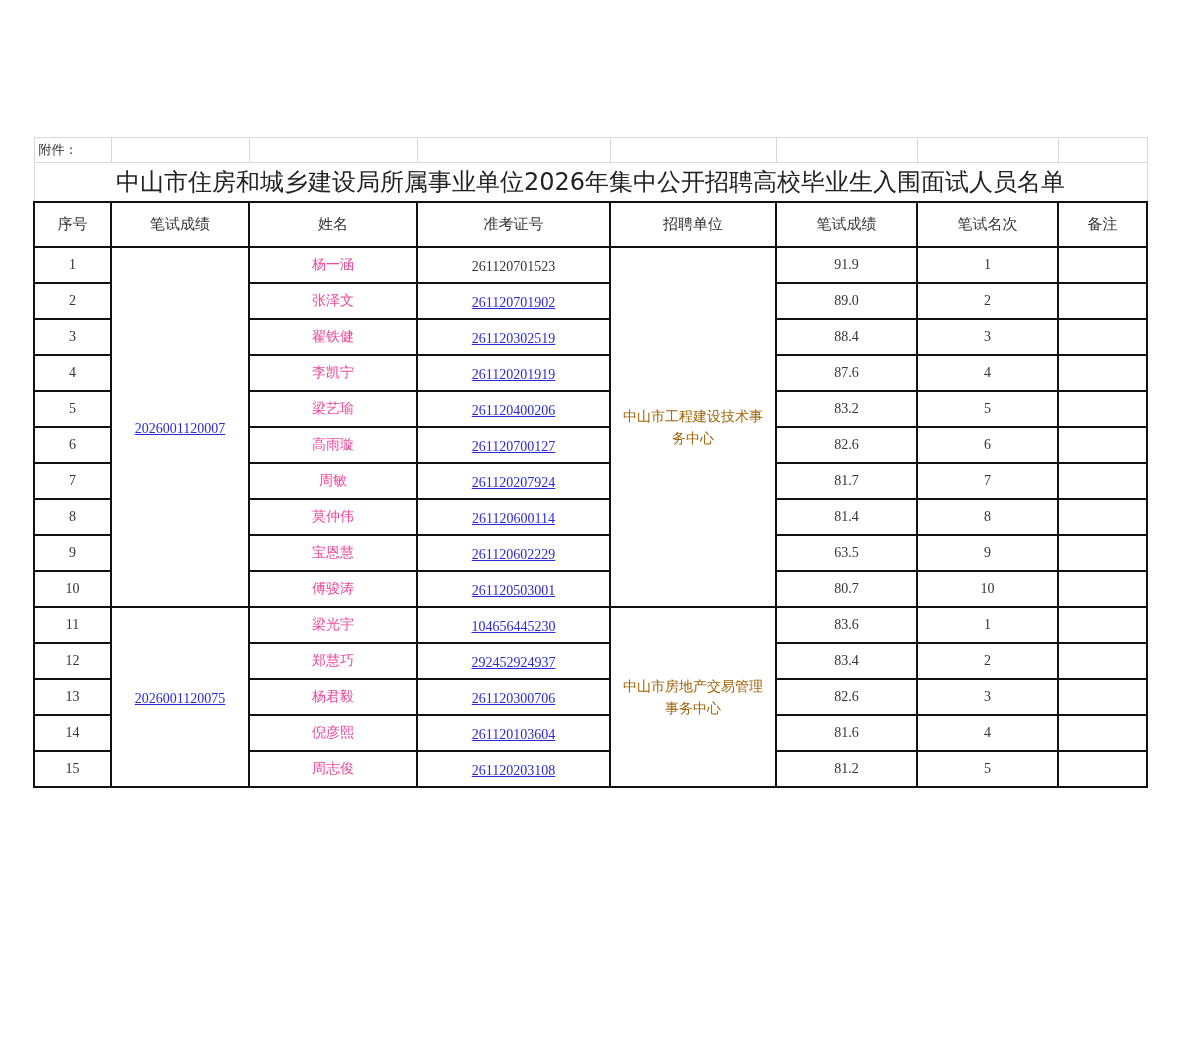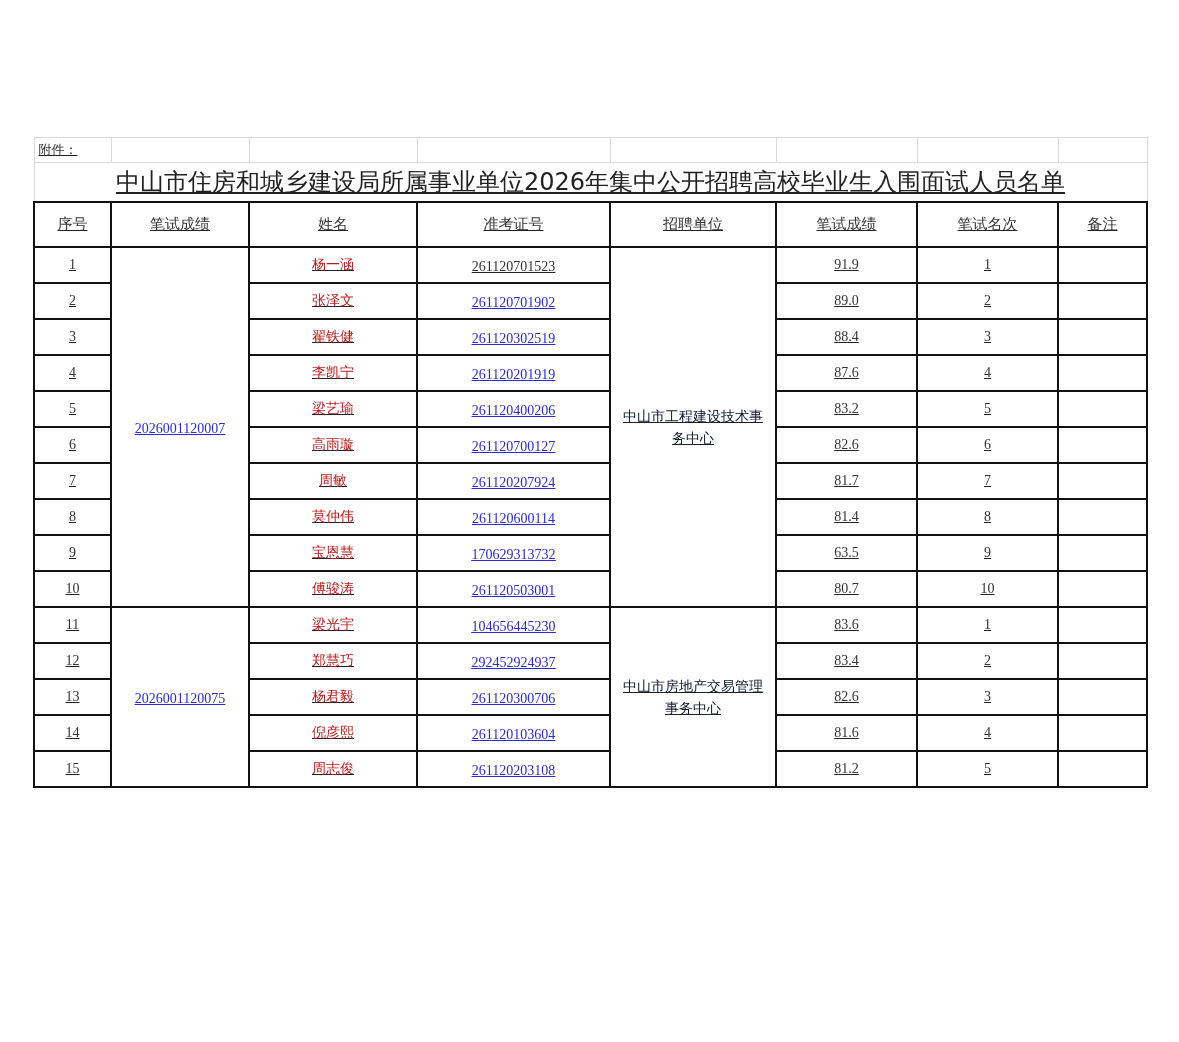--- a/index.html
+++ b/index.html
@@ -1,29 +1,29 @@
 <!DOCTYPE html>
 <html><head>
 <meta charset="utf-8">
 <style>
   html, body { margin: 0; padding: 0; background: #ffffff; }
   body { width: 1179px; height: 1042px; position: relative; overflow: hidden; font-family: "DejaVu Sans", sans-serif; color: #222; }
   .sheet { position: absolute; left: 33px; top: 137px; width: 1113px; }
-  table { border-collapse: collapse; table-layout: fixed; width: 1113px; text-decoration: underline; }
+  table { border-collapse: collapse; table-layout: fixed; width: 1113px; }
   td { padding: 0; text-align: center; vertical-align: middle; overflow: hidden; white-space: nowrap; }
   .grid td { border: 1px solid #d8d8e0; }
   .attach-row td { height: 24px; }
   .attach-label { text-align: left !important; padding-left: 4px !important; font-size: 13px; color: #333; }
   .title-row td { height: 38px; font-size: 24px; color: #222; border: 1px solid #d8d8e0; }
   .hdr td { height: 43px; border: 2px solid #111; font-size: 15px; color: #333; text-align: center; }
   .body td { height: 34px; border: 2px solid #111; }
   .num { font-family: "Liberation Serif", serif; font-size: 14px; color: #333; }
-  .name { font-size: 14px; color: #b91c1c; }
+  .name { font-size: 14px; color: #ec4899; }
   .link { font-family: "Liberation Serif", serif; font-size: 14px; color: #2a2ad6; text-decoration: underline; cursor: pointer; }
-  .unit { font-size: 14px; color: #0f172a; white-space: normal !important; line-height: 22px; padding: 0 9px !important; }
+  .unit { font-size: 14px; color: #a16207; white-space: normal !important; line-height: 22px; padding: 0 9px !important; }
 </style>
 </head>
 <body>
 
 <div class="sheet">
   <table>
     <colgroup>
       <col style="width:77px">
       <col style="width:138px">
       <col style="width:168px">
@@ -124,21 +124,21 @@
           <td class="num"><span>8</span></td>
           <td class="name"><span>莫仲伟</span></td>
           <td><span class="link">261120600114</span></td>
           <td class="num"><span>81.4</span></td>
           <td class="num"><span>8</span></td>
           <td class="num"><span></span></td>
         </tr>
         <tr>
           <td class="num"><span>9</span></td>
           <td class="name"><span>宝恩慧</span></td>
-          <td><span class="link">170629313732</span></td>
+          <td><span class="link">261120602229</span></td>
           <td class="num"><span>63.5</span></td>
           <td class="num"><span>9</span></td>
           <td class="num"><span></span></td>
         </tr>
         <tr>
           <td class="num"><span>10</span></td>
           <td class="name"><span>傅骏涛</span></td>
           <td><span class="link">261120503001</span></td>
           <td class="num"><span>80.7</span></td>
           <td class="num"><span>10</span></td>

